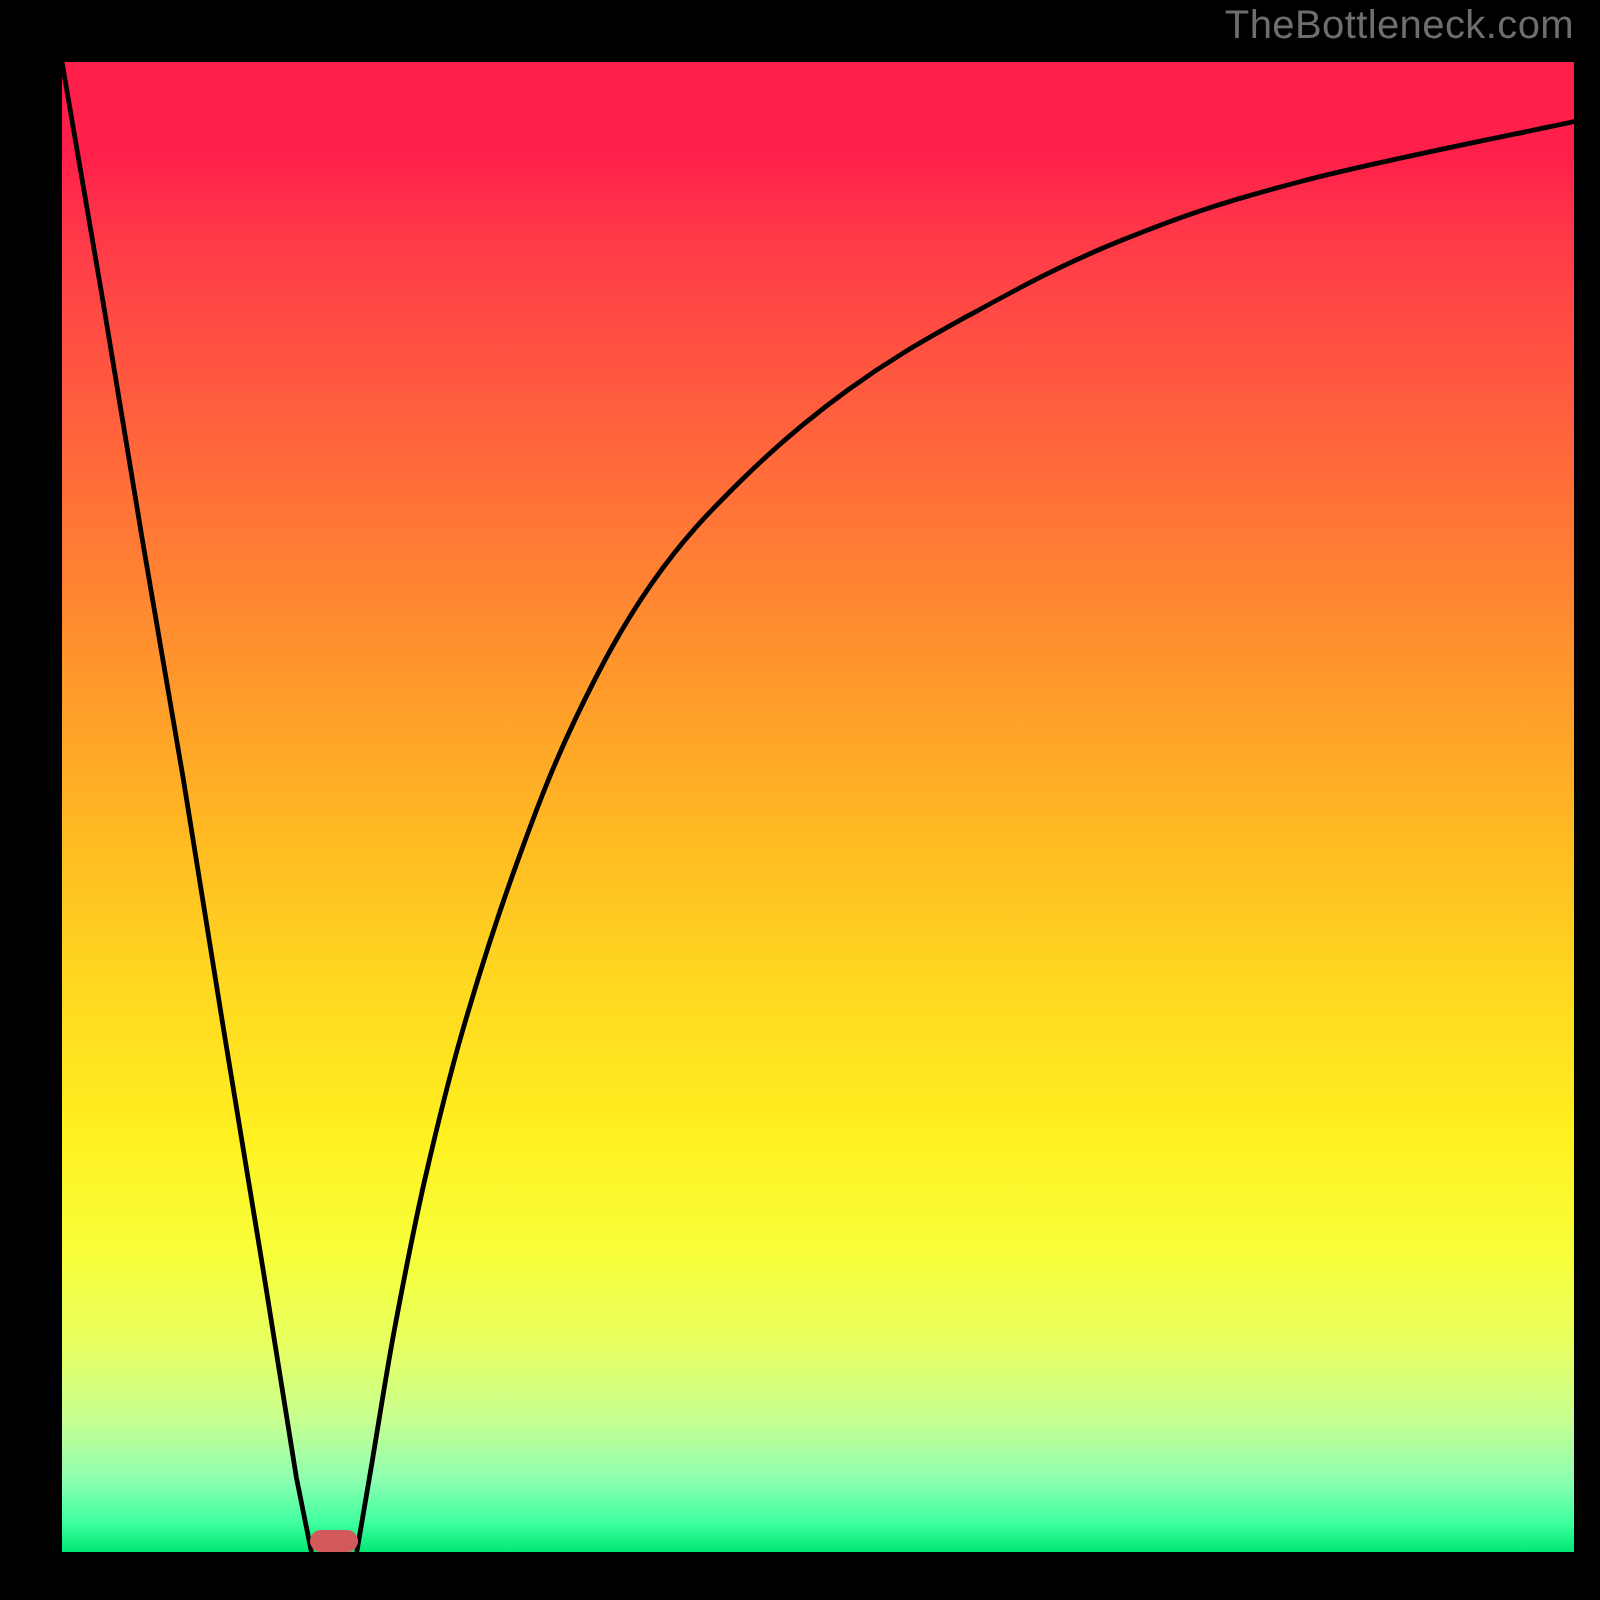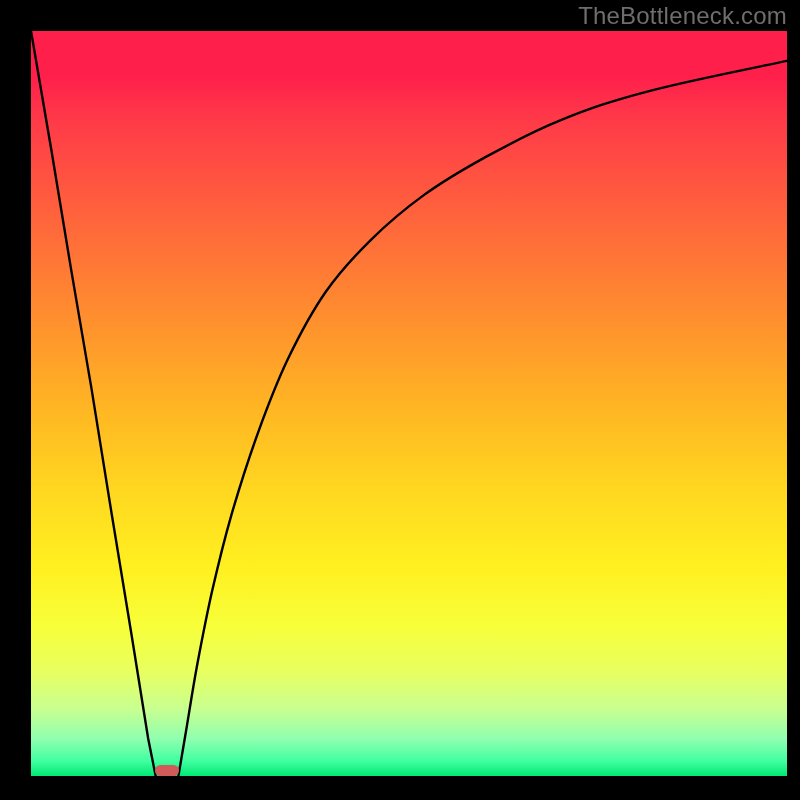--- a/index.html
+++ b/index.html
@@ -35,21 +35,21 @@
       #e8ff60 86%,
       #c8ff90 91%,
       #90ffb0 95%,
       #40ffa0 98%,
       #00e874 100%
     );
   }
   .watermark {
     position: absolute;
     color: #6e6e6e;
-    font-size: 24px;
+    font-size: 20px;
     font-weight: 500;
     letter-spacing: 0.2px;
     white-space: nowrap;
   }
   svg.curve {
     position: absolute;
     left: 0;
     top: 0;
   }
   .marker {

